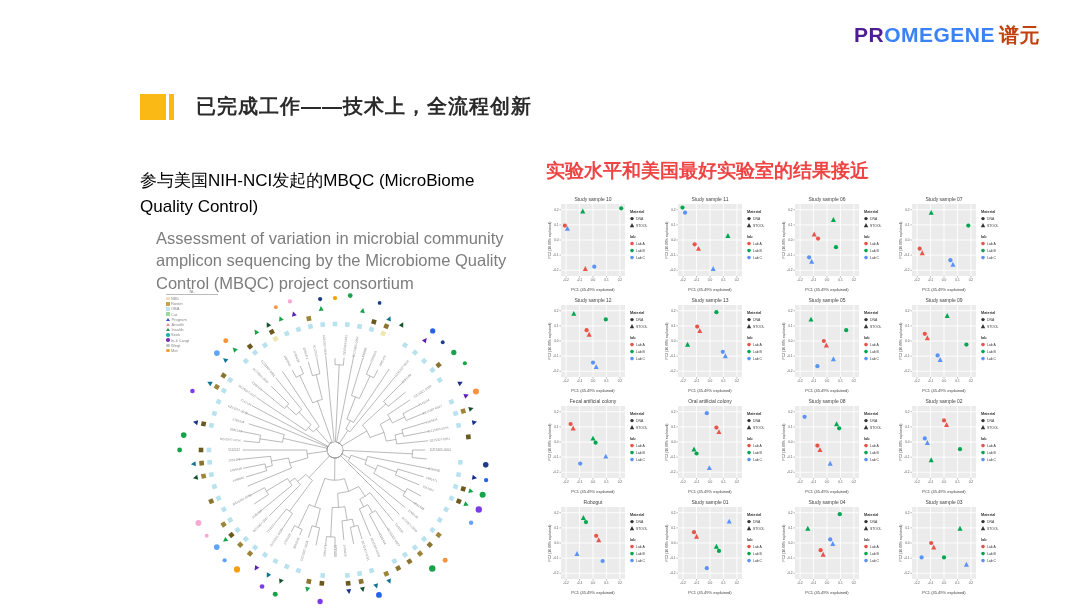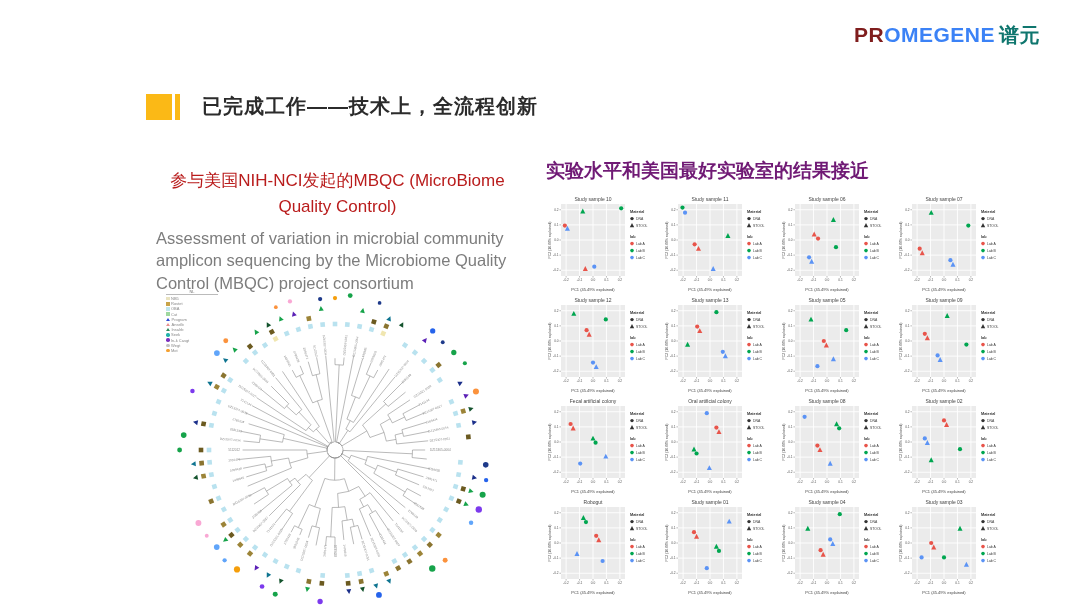--- a/index.html
+++ b/index.html
@@ -1,33 +1,33 @@
 <!DOCTYPE html>
 <html><head>
 <meta charset="utf-8">
 <style>
   html,body{margin:0;padding:0;background:#fff;}
   body{font-family:"Liberation Sans", sans-serif;}
   .slide{position:relative;width:1080px;height:612px;background:#ffffff;overflow:hidden;}
 
   
   .logo{position:absolute;top:22px;right:40px;font-weight:bold;font-size:21px;letter-spacing:.5px;}
-  .logo .p1{color:#7f1d1d;}
+  .logo .p1{color:#4c1d95;}
   .logo .p2{color:#3b82f6;}
-  .logo .cn{color:#0f766e;font-size:20px;margin-left:4px;font-weight:bold;}
+  .logo .cn{color:#c2410c;font-size:20px;margin-left:4px;font-weight:bold;}
 
   
-  .title-row{position:absolute;left:146px;top:93px;display:flex;align-items:center;}
+  .title-row{position:absolute;left:140px;top:93px;display:flex;align-items:center;}
   .title-sq{width:26px;height:26px;background:#fbb916;display:inline-block;}
   .title-bar{width:5px;height:26px;background:#fbb916;display:inline-block;margin-left:3px;}
   .title-text{margin:0 0 0 22px;font-size:20px;font-weight:bold;color:#2b2b2b;letter-spacing:1px;}
 
   
   .left-col{position:absolute;left:140px;top:168px;width:395px;}
-  .mbqc-heading{font-size:17px;color:#b91c1c;text-align:center;font-weight:normal;margin:0;line-height:1.5;}
+  .mbqc-heading{font-size:17px;color:#000000;text-align:left;font-weight:normal;margin:0;line-height:1.5;}
   .paper-title{font-size:16.5px;color:#7d7d7d;margin:8px 0 0 16px;line-height:1.35;width:370px;}
 
   .tree-wrap{position:absolute;left:148px;top:283px;width:390px;height:329px;}
   .tree-legend{position:absolute;left:18px;top:6px;width:52px;font-size:4px;color:#888;}
   .tree-legend .tl-title{text-align:center;border-bottom:.5px solid #bbb;margin-bottom:1px;color:#777;}
   .tl-item{display:flex;align-items:center;line-height:5.2px;white-space:nowrap;}
   .tl-sw{width:3.5px;height:3.5px;display:inline-block;margin-right:1.5px;flex:0 0 auto;}
   .tl-sw.circle{border-radius:50%;}
   .tl-sw.triangle{width:0;height:0;background:none !important;border-left:2px solid transparent;border-right:2px solid transparent;border-bottom:3.5px solid;}
 
@@ -498,21 +498,21 @@
           <span class="tl-sw circle" style="background: rgb(192, 192, 192);"></span>
           <span>Wegt</span>
         </div>
         <div class="tl-item">
           <span class="tl-sw circle" style="background: rgb(244, 160, 48);"></span>
           <span>Mot</span>
         </div>
       </div>
   </div>
 
-  <h2 class="right-heading" style="color: #701a75;">实验水平和美国最好实验室的结果接近</h2>
+  <h2 class="right-heading" style="color: #ef4444;">实验水平和美国最好实验室的结果接近</h2>
 
   <div class="scatter-grid" id="scatter-grid">
       <div class="panel"><svg width="117" height="101" viewBox="0 0 117 101">
           <text x="47" y="6.5" font-size="5" fill="#444" text-anchor="middle" font-family="Liberation Sans, sans-serif">Study sample 10</text>
           <text x="5" y="46" font-size="3.4" fill="#555" text-anchor="middle" font-family="Liberation Sans, sans-serif" transform="rotate(-90 5 46)">PC2 (10.88% explained)</text>
           <rect x="15" y="10" width="64" height="72" fill="#ebebeb"></rect>
           <line x1="20.12" y1="10" x2="20.12" y2="82" stroke="#fff" stroke-width="0.9"></line>
           <line x1="15" y1="15.76" x2="79" y2="15.76" stroke="#fff" stroke-width="0.9"></line>
           <line x1="20.12" y1="82" x2="20.12" y2="83.6" stroke="#777" stroke-width="0.5"></line>
           <line x1="13.4" y1="15.76" x2="15" y2="15.76" stroke="#777" stroke-width="0.5"></line>

